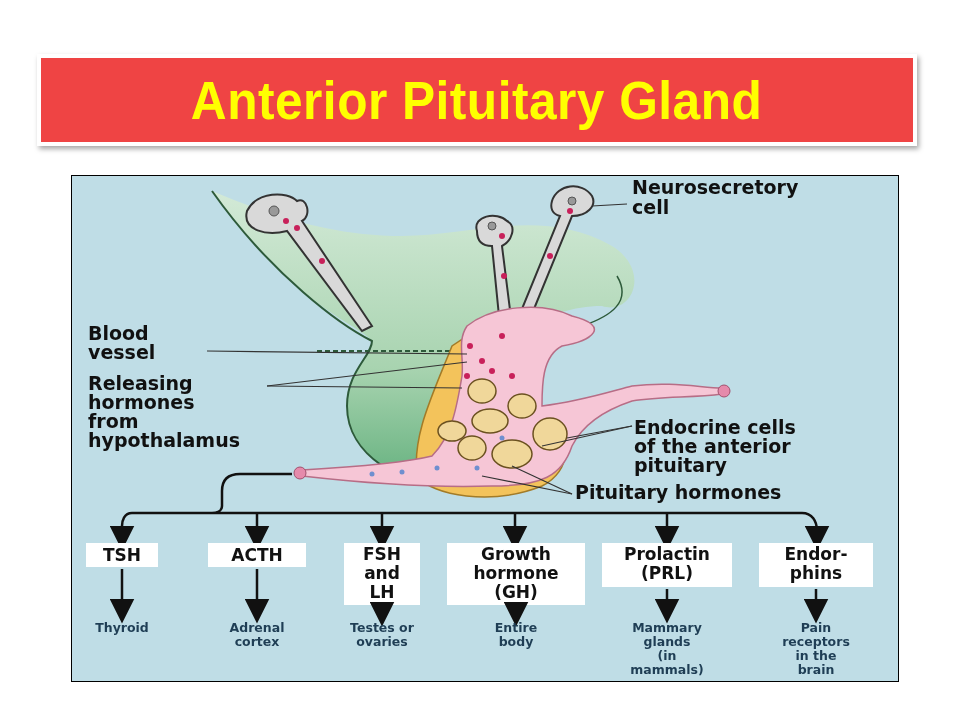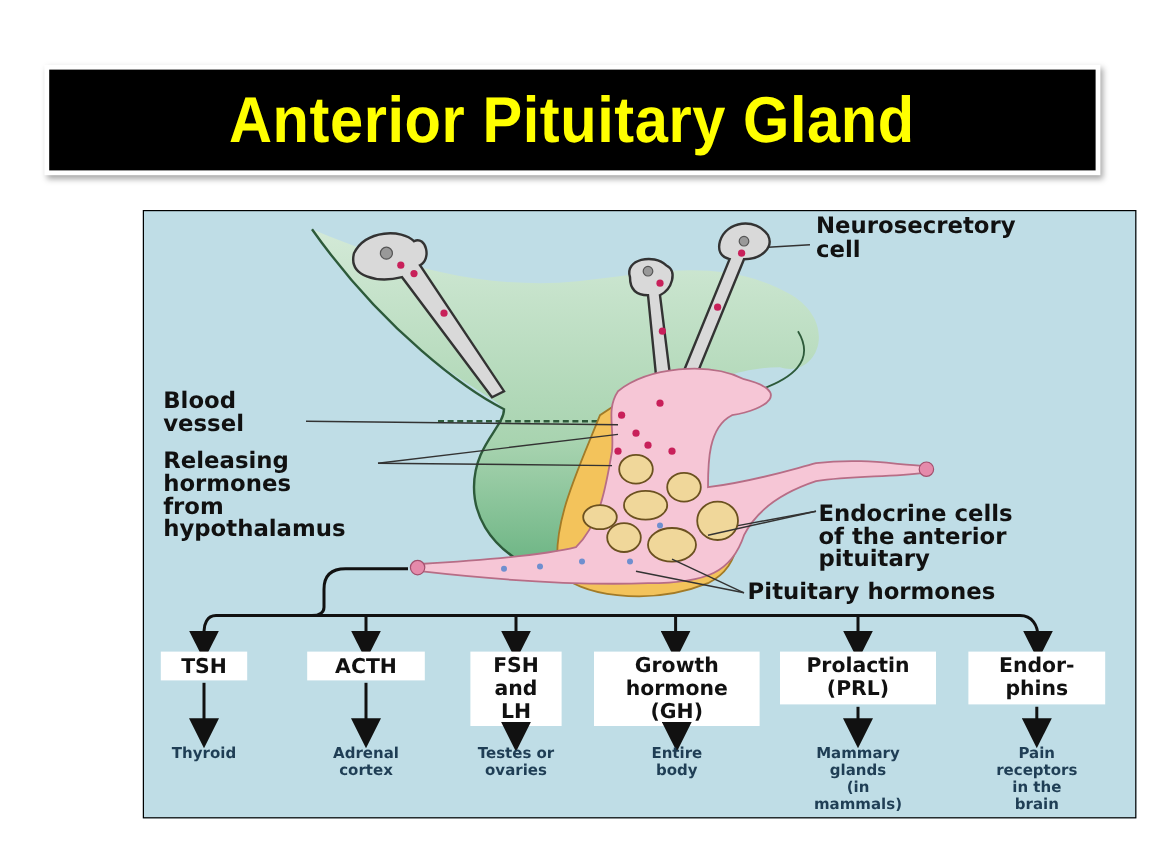--- a/index.html
+++ b/index.html
@@ -1,20 +1,20 @@
 <!DOCTYPE html>
 <html><head>
 <meta charset="utf-8">
 <style>
   html,body{margin:0;padding:0;}
   body{width:960px;height:720px;background:#ffffff;position:relative;overflow:hidden;font-family:"Liberation Sans",sans-serif;}
   .title-banner{position:absolute;left:37px;top:54px;width:880px;height:92px;background:#ffffff;box-shadow:2px 3px 5px rgba(0,0,0,0.35);}
-  .title-inner{position:absolute;left:4px;top:4px;right:4px;bottom:4px;background:#000000;display:flex;align-items:center;justify-content:center;}
+  .title-inner{position:absolute;left:4px;top:4px;right:4px;bottom:4px;background:#ef4444;display:flex;align-items:center;justify-content:center;}
   .title-text{color:#ffff00;font-family:"Liberation Sans",sans-serif;font-weight:bold;font-size:54px;letter-spacing:0.5px;transform:scaleX(0.92);}
-  .frame{position:absolute;left:71px;top:175px;width:826px;height:505px;border:1.5px solid #000;background:#bfdde6;overflow:hidden;margin-left:48px;}
+  .frame{position:absolute;left:71px;top:175px;width:826px;height:505px;border:1.5px solid #000;background:#bfdde6;overflow:hidden;}
   svg{position:absolute;left:0;top:0;}
   .lbl{font-family:"DejaVu Sans",sans-serif;font-weight:bold;fill:#111;}
 </style>
 </head>
 <body>
 
 <div class="title-banner">
   <div class="title-inner">
     <span class="title-text">Anterior Pituitary Gland</span>
   </div>

